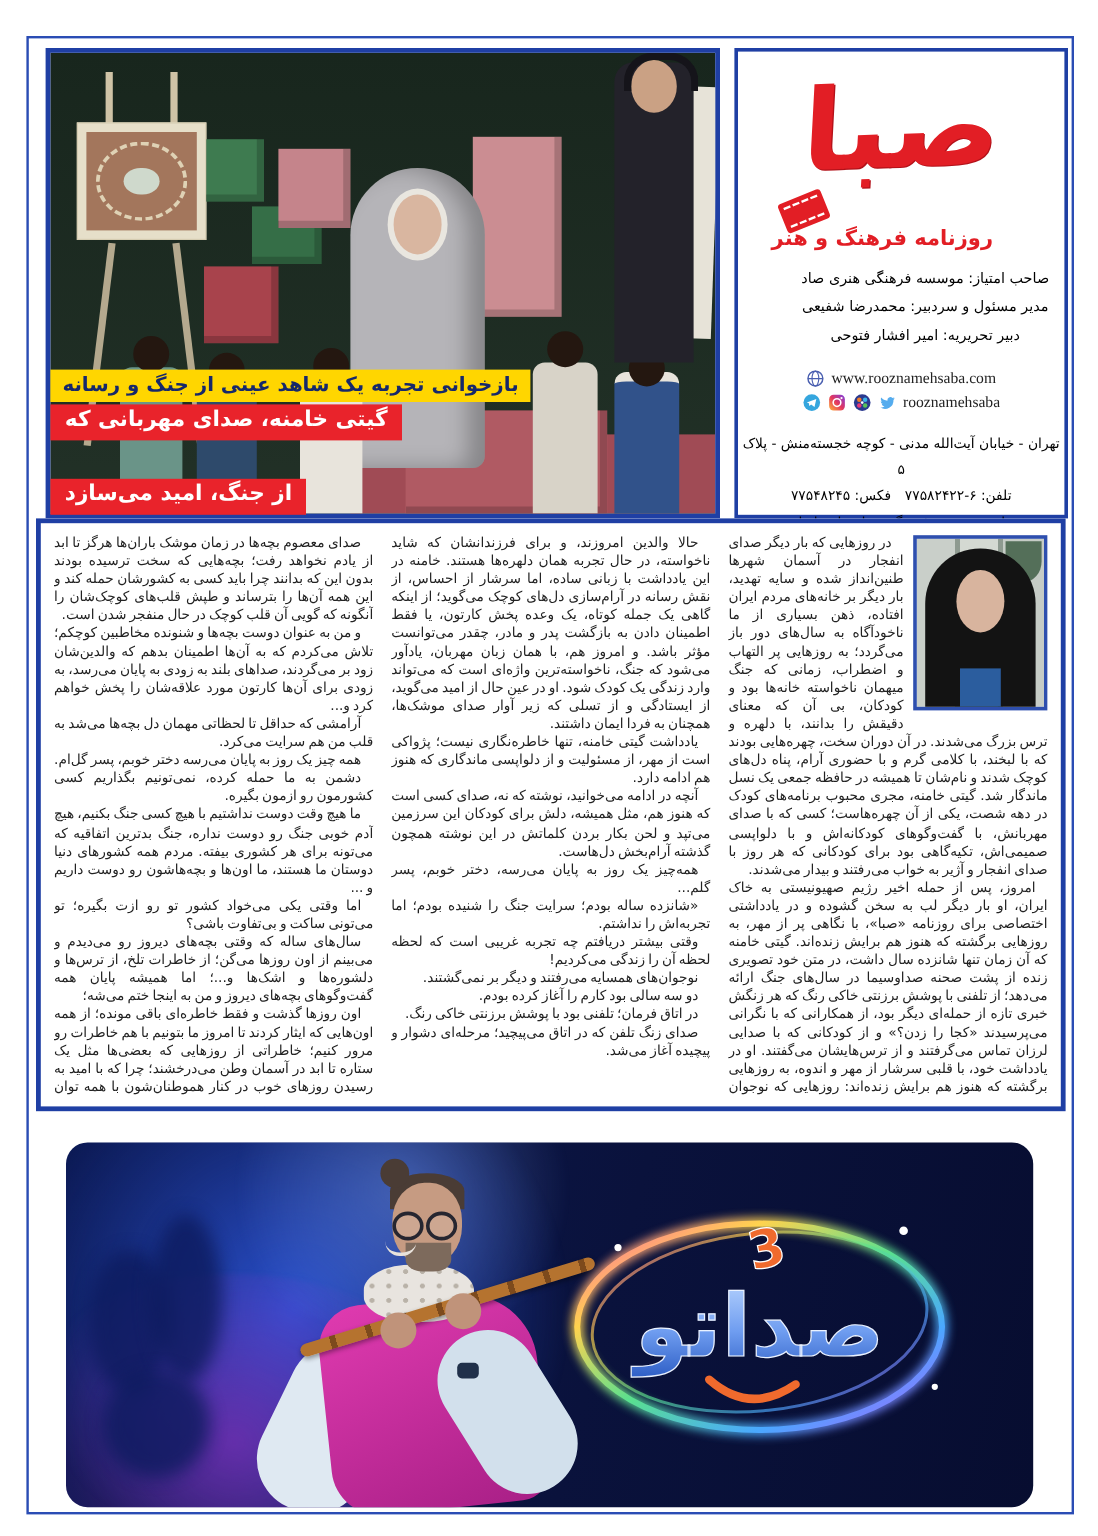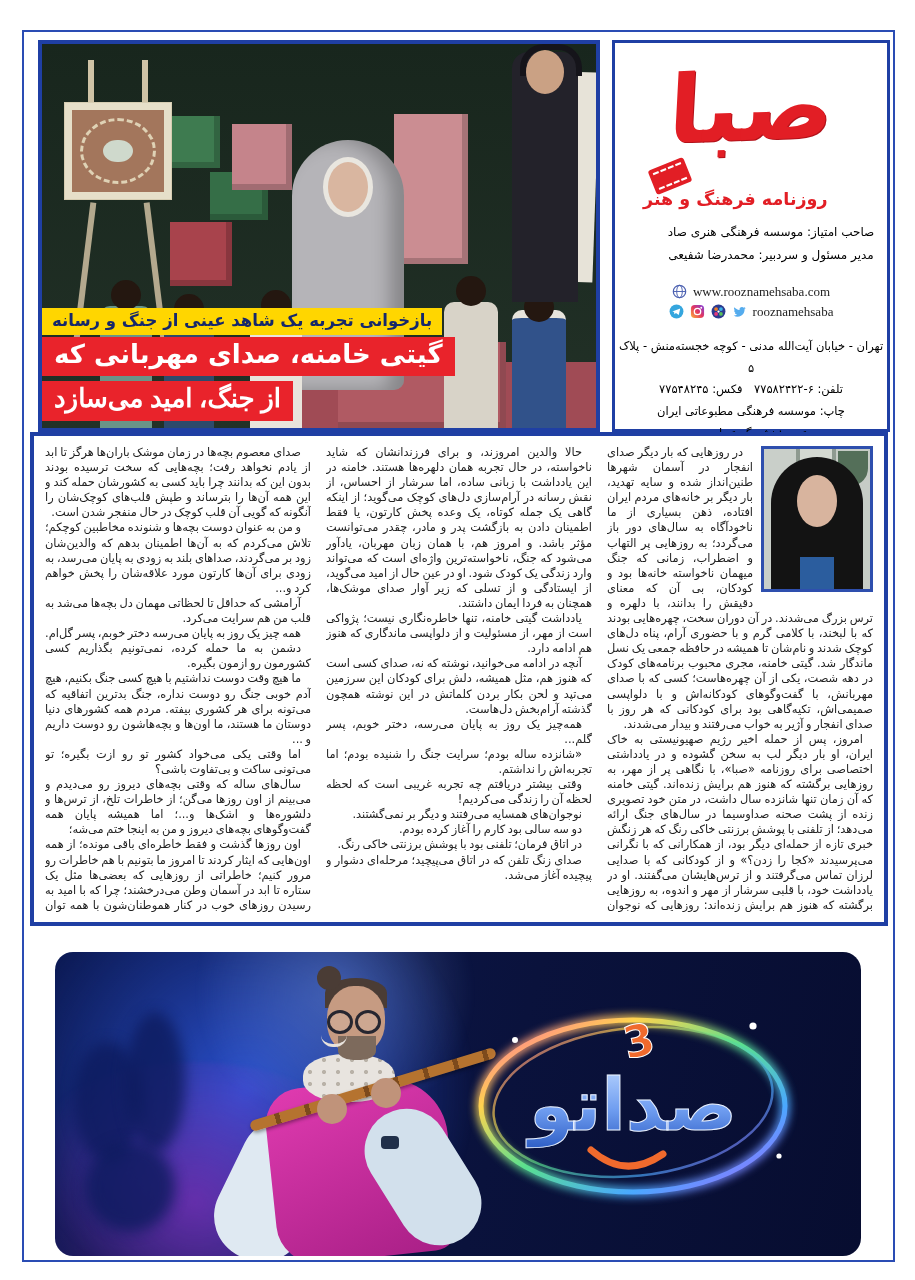--- a/index.html
+++ b/index.html
@@ -42,23 +42,23 @@
   .kid4{left:402px;top:258px;width:54px;height:126px;background:#d8d3c8;}
   .kid5{left:470px;top:266px;width:54px;height:118px;background:#31528a;border-top:8px solid #e8e4dc;}
   .director{left:470px;top:8px;width:66px;height:250px;background:#23222a;border-radius:16px 16px 0 0;}
   .director .head{position:absolute;left:14px;top:-2px;width:38px;height:44px;border-radius:50%;background:#caa184;}
   .director .phones{position:absolute;left:8px;top:-8px;width:50px;height:26px;border:6px solid #15141a;
                     border-bottom:none;border-radius:24px 24px 0 0;}
   
   .kicker{position:absolute;left:42px;top:308px;z-index:3;background:#ffd600;color:#16286b;
           font-weight:bold;font-size:16.5px;padding:3px 10px 5px;white-space:nowrap;direction:rtl;}
   .hl{position:absolute;left:42px;z-index:3;background:#e9232b;color:#fff;font-weight:bold;
-      font-size:26px;padding:2px 12px 7px;white-space:nowrap;direction:rtl;}
+      font-size:18px;padding:2px 12px 7px;white-space:nowrap;direction:rtl;}
   .hl1{top:337px;}
-  .hl2{top:381px;font-family:Liberation Serif, serif;}
+  .hl2{top:399px;}
   
   #masthead{position:absolute;left:612px;top:40px;width:278px;height:392px;box-sizing:border-box;
             border:3px solid #1f3fa4;background:#fff;z-index:1;text-align:center;}
   .logo{position:relative;margin-top:6px;height:138px;}
   .logo-word{font-size:94px;font-weight:bold;color:#e21e25;line-height:1.25;
              transform:skewX(-5deg) rotate(-2deg);display:inline-block;
              text-shadow:1px 1px 0 #b3121a;}
   .logo-chip{position:absolute;left:36px;bottom:-2px;width:38px;height:26px;background:#e21e25;
              transform:rotate(-22deg);border-radius:3px;}
   .logo-chip:before{content:"";position:absolute;left:4px;top:4px;right:4px;bottom:4px;
@@ -184,20 +184,21 @@
 
   <div id="masthead">
     <div class="logo">
       <span class="logo-word">صبا</span>
       <span class="logo-chip"></span>
     </div>
     <div class="tagline">روزنامه فرهنگ و هنر</div>
     <div class="credits">
         <p class="m-line">صاحب امتیاز: موسسه فرهنگی هنری صاد</p>
         <p class="m-line">مدیر مسئول و سردبیر: محمدرضا شفیعی</p>
+        <p class="m-line">دبیر تحریریه: امیر افشار فتوحی</p>
       </div>
     <div class="iconrow">
       <span class="sicon">
         <svg viewBox="0 0 16 16" width="15" height="15">
             <circle cx="8" cy="8" r="6.6" fill="none" stroke="#4a5fb0" stroke-width="1.3"></circle>
             <ellipse cx="8" cy="8" rx="3" ry="6.6" fill="none" stroke="#4a5fb0" stroke-width="1"></ellipse>
             <line x1="1.4" y1="8" x2="14.6" y2="8" stroke="#4a5fb0" stroke-width="1"></line>
           </svg>
       </span>
       <span>www.rooznamehsaba.com</span>

